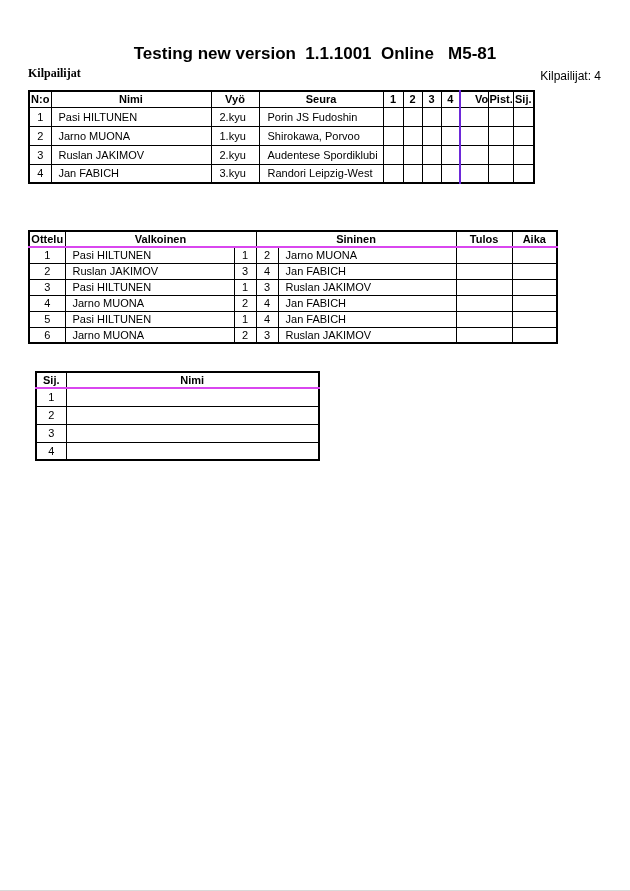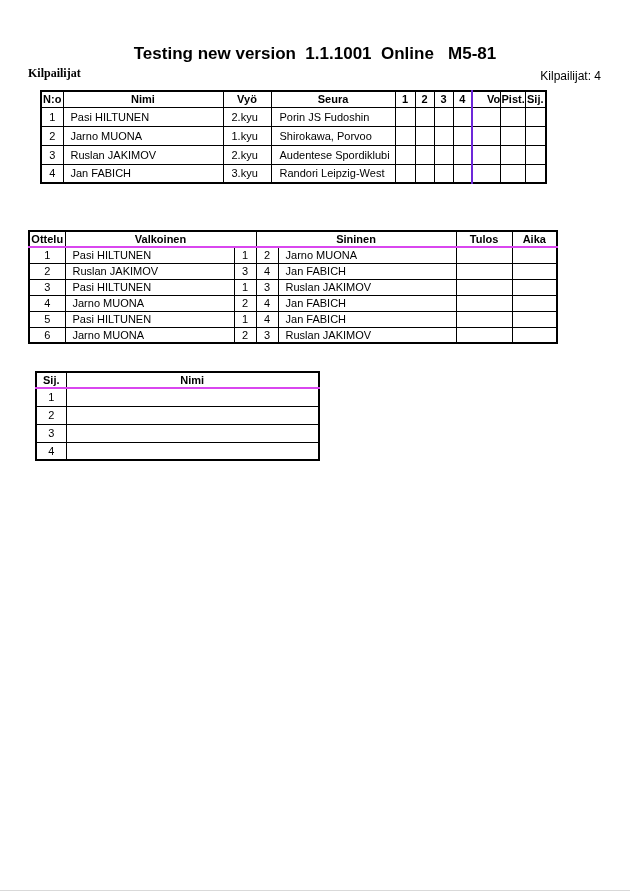--- a/index.html
+++ b/index.html
@@ -49,21 +49,21 @@
     overflow: hidden;
     white-space: nowrap;
     padding: 0 1px;
   }
   th { font-weight: bold; text-align: center; height: 16px; }
   td { height: 19px; }
   td.c { text-align: center; }
   td.l { text-align: left; padding-left: 7px; }
   td.l2 { text-align: left; padding-left: 8px; }
   .bl2 { border-left: 2px solid #6d28d9; padding-left: 14px; }
-  #t1 { left: 28px; top: 90px;  width: 505px; margin-left: 12px; }
+  #t1 { left: 28px; top: 90px;  width: 505px; }
   #t2 { left: 28px; top: 230px; width: 528px; }
   #t3 { left: 35px; top: 371px; width: 283px; }
   #t2 td { height: 16px; }
   #t3 td { height: 18px; }
   #t2 thead th, #t3 thead th { border-bottom: 2px solid #d946ef; }
 </style>
 </head>
 <body>
 
 <div class="page">

